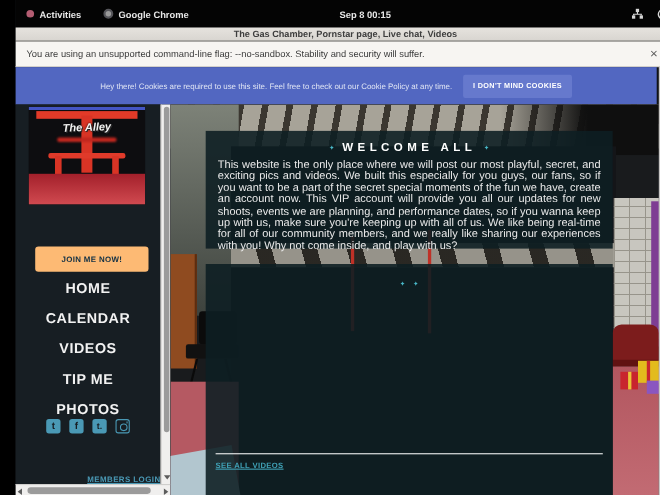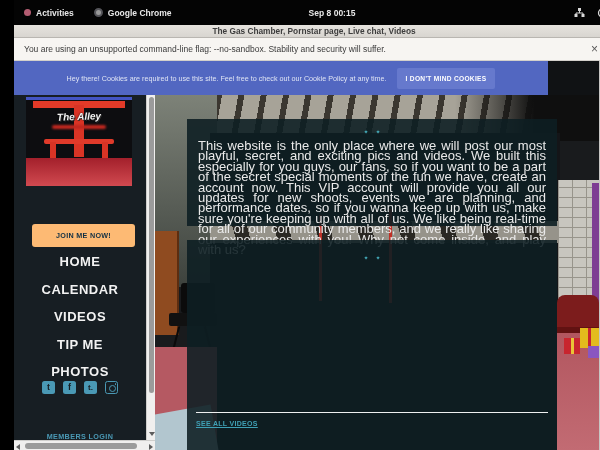--- a/index.html
+++ b/index.html
@@ -26,21 +26,21 @@
 
   
   .warning-bar { position:absolute; left:0; top:38px; width:600px; height:23px;
     background:#f7f5f2; border-bottom:1px solid #d3d0cb;
     display:flex; align-items:center; font-size:8.5px; color:#3a3a3a; padding:0 10px; }
   .warning-msg { flex:1; }
   .warning-close { background:none; border:none; color:#5a5a5a; font-size:12px; line-height:1;
     cursor:pointer; padding:0 6px; font-family:"Liberation Sans", sans-serif; }
 
   
-  .cookie-bar { position:absolute; left:0; top:61px; width:534px; height:34px; background:#5267c1;
+  .cookie-bar { position:absolute; left:0; top:61px; width:583px; height:34px; background:#5267c1;
     display:flex; align-items:center; justify-content:center; gap:10px; }
   .cookie-msg { color:#dfe4f4; font-size:7.2px; }
   .cookie-btn { background:#6679cd; border:none; border-radius:2px; color:#fff;
     font-size:6.6px; font-weight:700; letter-spacing:.3px; padding:7px 9px; cursor:pointer;
     font-family:"Liberation Sans", sans-serif; }
 
   
   .sidebar { position:absolute; left:0; top:95px; width:132px; height:345px; background:#171e23; overflow:hidden; }
   .logo { position:absolute; left:12px; top:2px; width:106px; height:89px; background:#0d0d10; overflow:hidden; }
   .logo-blue { position:absolute; left:0; top:0; width:106px; height:3px; background:#4455c2; }
@@ -71,21 +71,21 @@
   .social { position:absolute; left:0; top:286px; width:132px; display:flex; justify-content:center; gap:8px; }
   .s-icon { width:13px; height:13px; border-radius:2.5px; background:#4a99b5; color:#171e23;
     font-size:9px; font-weight:700; text-align:center; line-height:13px; text-decoration:none; display:block; }
   .s-icon.small { font-size:8px; }
   .s-icon.ig { background:transparent; border:1.5px solid #4a99b5; position:relative; }
   .s-icon.ig::after { content:""; position:absolute; left:2.5px; top:2.5px; width:5px; height:5px;
     border:1.5px solid #4a99b5; border-radius:50%; }
   .s-icon.ig::before { content:""; position:absolute; right:1px; top:1px; width:1.5px; height:1.5px;
     background:#4a99b5; border-radius:50%; }
 
-  .members-login { position:absolute; left:0; top:330px; width:132px; text-align:center; }
+  .members-login { position:absolute; left:0; top:330px; width:132px; text-align:right; }
   .members-login a { color:#4a99b5; font-size:7.2px; font-weight:700; letter-spacing:.4px; text-decoration:underline; }
 
   
   .sb-vscroll { position:absolute; left:132px; top:95px; width:9px; height:345px;
     background:#f0efee; border-left:1px solid #cfcecc; }
   .sb-vthumb { position:absolute; left:1.5px; top:2px; width:5.5px; height:296px; background:#9b9b9b; border-radius:3px; }
   .sb-varrow { position:absolute; left:1.5px; bottom:4px; }
   .sb-hscroll { position:absolute; left:0; top:440px; width:141px; height:10px;
     background:#f0efee; border-top:1px solid #cfcecc; display:flex; align-items:center; }
   .sb-hthumb { position:absolute; left:11px; top:2px; width:112px; height:5.5px; background:#9b9b9b; border-radius:3px; }
@@ -129,21 +129,21 @@
 
   
   .panel { position:absolute; left:32px; width:370px; background:rgba(13,30,35,0.89); }
   .panel-welcome { top:24px; height:107px; }
   .panel-videos { top:145px; height:210px; }
   .panel-head { display:flex; align-items:center; justify-content:center; gap:7px; margin-top:8px; }
   .panel-welcome .panel-head { margin-top:9px; }
   .panel-videos .panel-head { margin-top:14px; }
   .panel-title { color:#fff; font-size:10.5px; font-weight:700; letter-spacing:4px; }
   .diamond { color:#49b8c8; font-size:6px; }
-  .welcome-body { margin:6px 11px 0 11px; color:#eaeaea; font-size:13px; line-height:10.4px; text-align:justify; }
+  .welcome-body { margin:6px 11px 0 11px; color:#eaeaea; font-size:10px; line-height:10.4px; text-align:justify; }
   .videos-divider { position:absolute; left:9px; top:172px; width:352px; height:1px; background:#eef0f0; }
   .see-all { position:absolute; left:9px; top:180px; color:#3fa0b5; font-size:7px; font-weight:700;
     letter-spacing:.3px; text-decoration:underline; }
 
   
   .pg-vscroll { position:absolute; left:585px; top:61px; width:15px; height:389px;
     background:#edecea; border-left:1px solid #c6c5c3; }
   .pg-vthumb { position:absolute; left:2.5px; top:9px; width:9px; height:127px; background:#6e6e6e; border-radius:2px; }
   .pg-arrow-up { position:absolute; left:4px; top:3px; }
   .pg-arrow-down { position:absolute; left:4px; bottom:3px; }
@@ -271,20 +271,21 @@
       <div class="ph ph-gift-yellow"></div>
       <div class="ph ph-gift-purple"></div>
       <div class="ph ph-mat"></div>
       <div class="ph ph-candle1"></div>
       <div class="ph ph-candle2"></div>
     </div>
 
     <section class="panel panel-welcome">
       <div class="panel-head">
         <span class="diamond">✦</span>
+        <h1 class="panel-title">WELCOME ALL</h1>
         <span class="diamond">✦</span>
       </div>
       <p class="welcome-body">This website is the only place where we will post our most playful, secret, and exciting pics and videos. We built this especially for you guys, our fans, so if you want to be a part of the secret special moments of the fun we have, create an account now. This VIP account will provide you all our updates for new shoots, events we are planning, and performance dates, so if you wanna keep up with us, make sure you're keeping up with all of us. We like being real-time for all of our community members, and we really like sharing our experiences with you! Why not come inside, and play with us?</p>
     </section>
 
     <section class="panel panel-videos">
       <div class="panel-head">
         <span class="diamond">✦</span>
         <span class="diamond">✦</span>
       </div>

